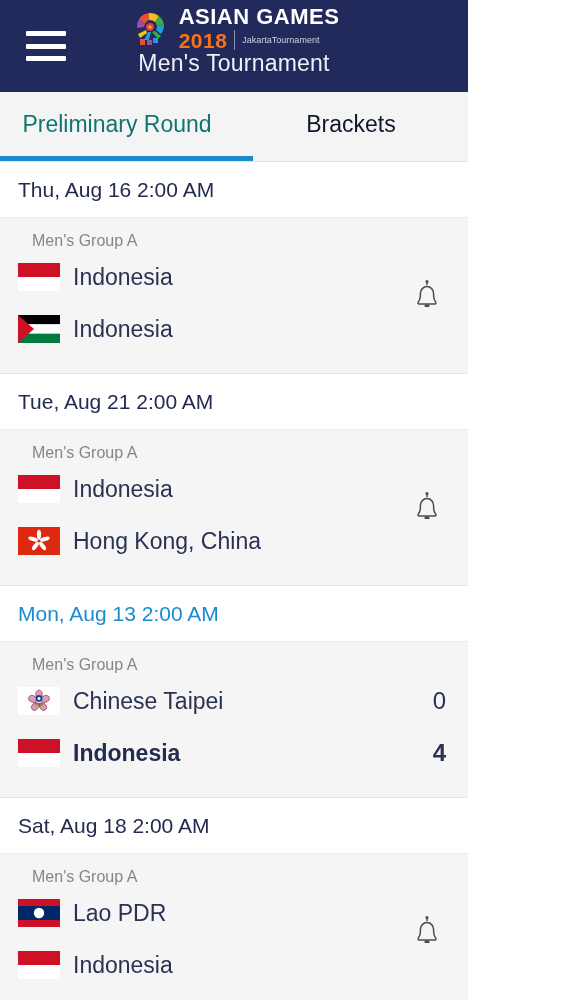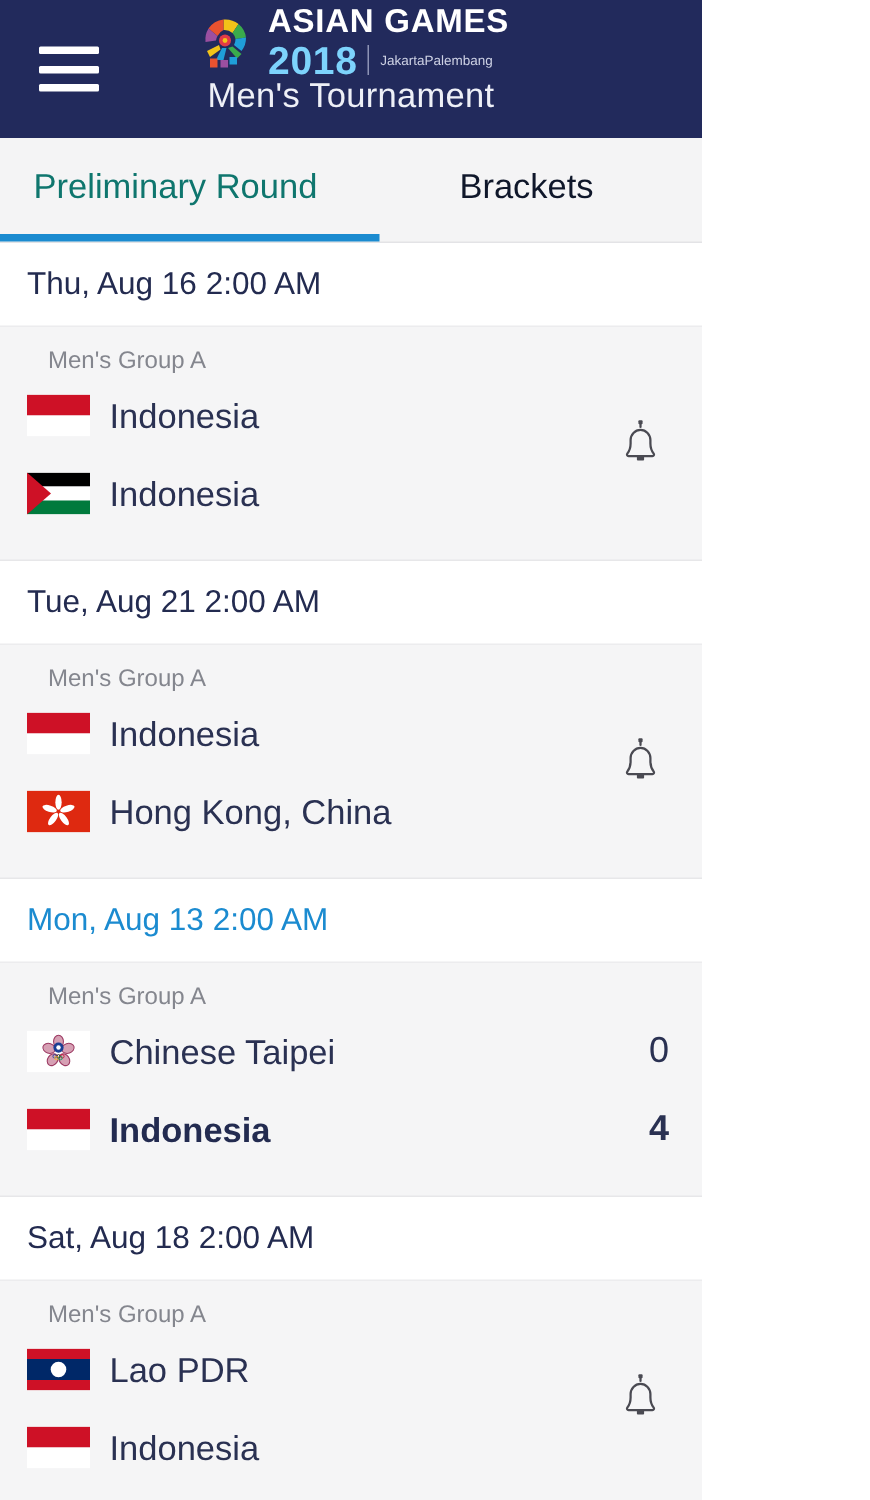--- a/index.html
+++ b/index.html
@@ -25,21 +25,21 @@
   .hamburger span { display: block; height: 5px; width: 100%; background: #fff; border-radius: 1px; }
 
   .logo-row { display: flex; align-items: center; gap: 8px; margin-top: 7px; height: 42px; }
   .logo-mark { width: 42px; height: 40px; display:block; }
   .logo-text { display: flex; flex-direction: column; justify-content: center; line-height: 1; }
   .logo-ag {
     color: #fff; font-size: 22px; font-weight: bold; letter-spacing: 0.5px;
     font-family: "Liberation Sans", sans-serif;
   }
   .logo-second { display: flex; align-items: center; gap: 7px; margin-top: 2px; }
-  .logo-year { color: #7dd3fc; font-size: 26px; font-weight: bold; letter-spacing: 0.5px; }
+  .logo-year { color: #f97316; font-size: 21px; font-weight: bold; letter-spacing: 0.5px; }
   .logo-divider { width: 1px; height: 20px; background: #8d93b5; }
   .logo-city { display: flex; flex-direction: row; color: #cdd1e4; font-size: 9px; line-height: 10px; }
 
   .page-title {
     color: #eef0f7; font-size: 23px; font-weight: normal;
     margin-top: 1px; letter-spacing: 0.2px;
   }
 
   
   .tabs {
@@ -122,21 +122,21 @@
           <rect x="3" y="11" width="5" height="5" fill="#1f9ed9"></rect>
         </g>
       </svg>
       <div class="logo-text">
         <div class="logo-ag">ASIAN GAMES</div>
         <div class="logo-second">
           <div class="logo-year">2018</div>
           <div class="logo-divider"></div>
           <div class="logo-city">
             <span>Jakarta</span>
-            <span>Palembang</span>
+            <span>Tournament</span>
           </div>
         </div>
       </div>
     </div>
 
     <div class="page-title">Men's Tournament</div>
   </div>
 
   <div class="tabs">
     <div class="tab active">

